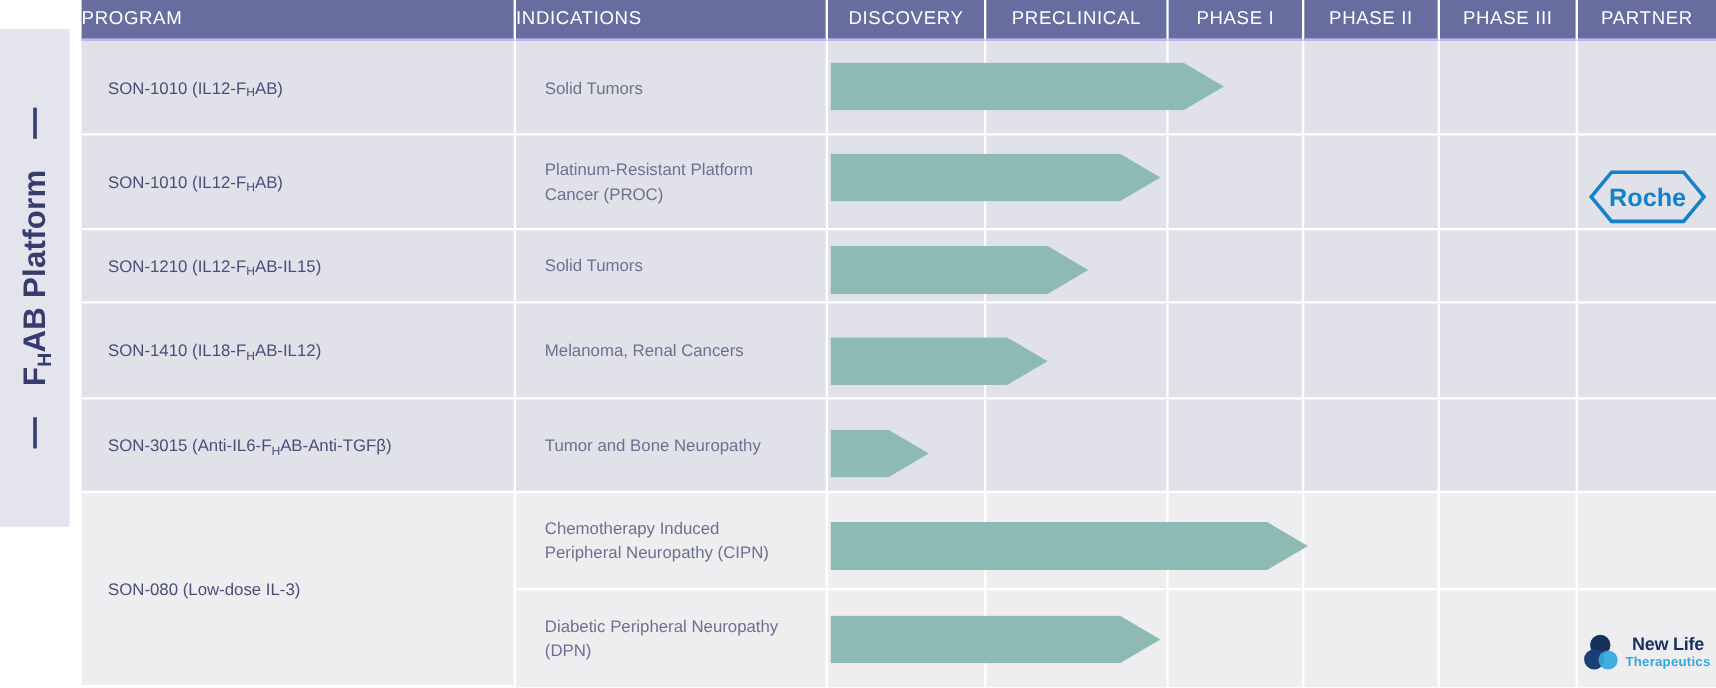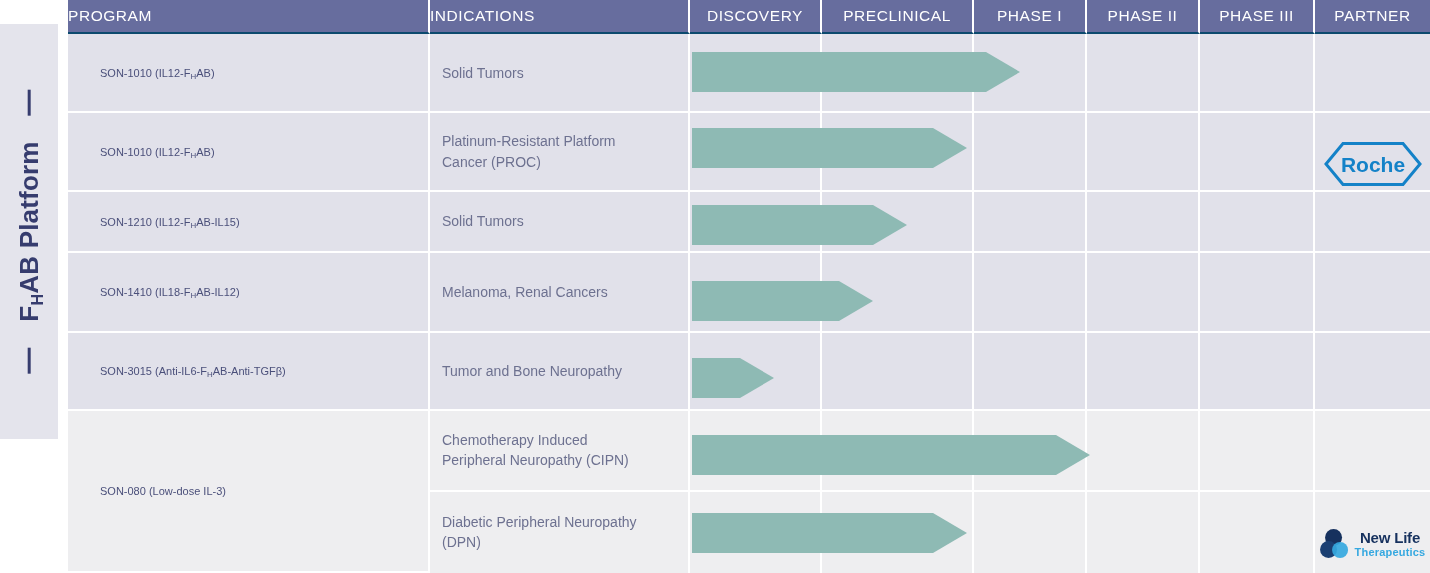--- a/index.html
+++ b/index.html
@@ -40,43 +40,43 @@
 
   thead th{
     background:#676d9e;
     color:#ffffff;
     font-size:15.5px;
     font-weight:normal;
     letter-spacing:.55px;
     height:32px;
     text-align:left;
     border-right:2px solid #ffffff;
-    border-bottom:2px solid #0c4a6e;
+    border-bottom:2px solid #c4b5fd;
     padding-left:14px;
     vertical-align:middle;
     white-space:nowrap;
   }
   thead th.c{text-align:center;padding-left:0;}
   thead th:last-child{border-right:none;}
 
   tbody td{
     background:#e1e1ea;
     border-right:2px solid #ffffff;
     border-bottom:2px solid #ffffff;
     vertical-align:middle;
   }
   tbody td:last-child{border-right:none;}
   tbody tr:last-child td{border-bottom:none;}
   tbody tr.lite td{background:#eeeef0;}
 
   td.prog{
-    color:#4a4f7a;font-size:11px;padding-left:32px;white-space:nowrap;
+    color:#4a4f7a;font-size:14px;padding-left:22px;white-space:nowrap;
   }
   td.ind{
-    color:#6d7190;font-size:14px;padding-left:12px;padding-right:8px;
+    color:#6d7190;font-size:14px;padding-left:24px;padding-right:8px;
     line-height:1.45;
   }
   td.prog sub,td.ind sub{font-size:.72em;vertical-align:baseline;position:relative;top:.28em;}
 
   
   .bars{position:absolute;left:0;top:0;width:1430px;height:573px;pointer-events:none;}
   .bar{position:absolute;background:#8ebab4;}
 
   
   .roche-wrap{position:relative;width:100%;height:100%;margin-top:24px;}

